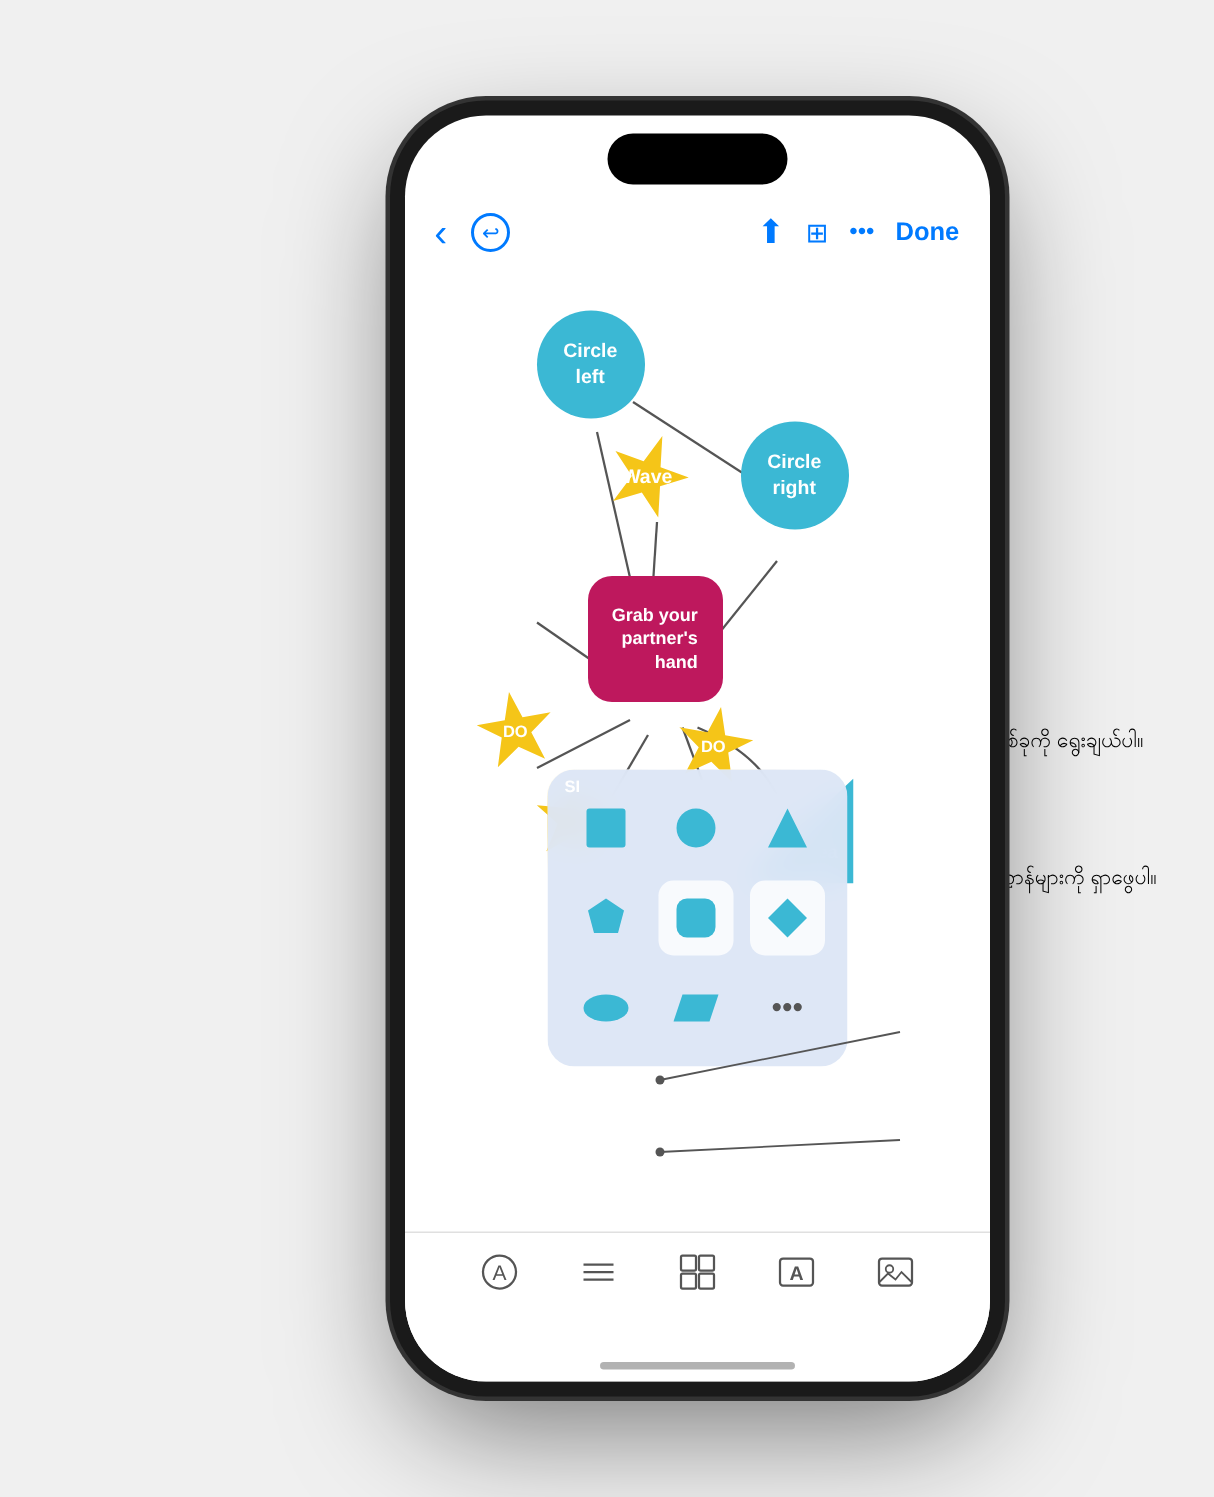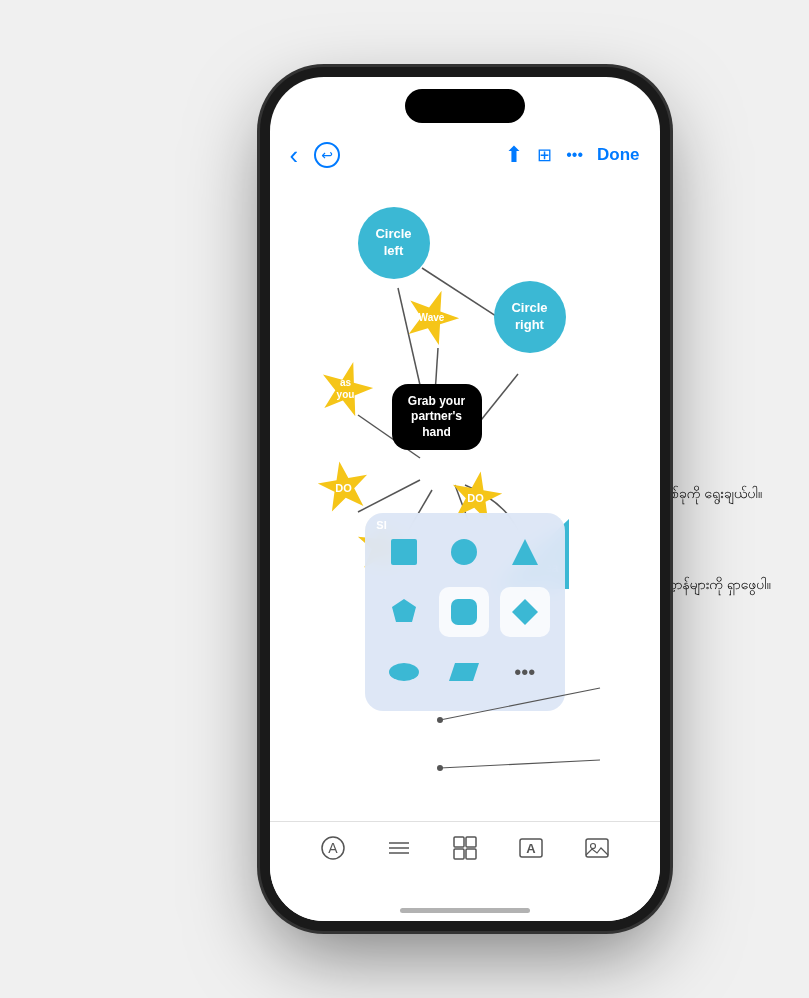--- a/index.html
+++ b/index.html
@@ -314,37 +314,31 @@
         <div style="position:absolute; left:88px; top:28px; width:72px; height:72px; border-radius:50%; background:#3BB8D4; display:flex; align-items:center; justify-content:center; text-align:center; font-size:13px; font-weight:600; color:#fff; line-height:1.3;">
           <span style="white-space:pre-line;">Circle
 left</span>
         </div>
 
         <div style="position:absolute; left:224px; top:102px; width:72px; height:72px; border-radius:50%; background:#3BB8D4; display:flex; align-items:center; justify-content:center; text-align:center; font-size:13px; font-weight:600; color:#fff; line-height:1.3;">
           <span style="white-space:pre-line;">Circle
 right</span>
         </div>
 
-        <div style="position:absolute; left:122px; top:205px; width:90px; height:66px; border-radius:16px; background:#000000; display:flex; align-items:center; justify-content:center; text-align:center; font-size:12px; font-weight:600; color:#fff; line-height:1.3;">
+        <div style="position:absolute; left:122px; top:205px; width:90px; height:84px; border-radius:16px; background:#be185d; display:flex; align-items:center; justify-content:center; text-align:right; font-size:12px; font-weight:600; color:#fff; line-height:1.3;">
           <span>Grab your<br>partner's<br>hand</span>
         </div>
 
         <div style="position:absolute; left:130px; top:108px; width:64px; height:60px; display:flex; align-items:center; justify-content:center;">
           <svg width="64" height="60" viewBox="0 0 64 60">
             <path d="M32 2 L38 22 L58 22 L42 34 L48 54 L32 42 L16 54 L22 34 L6 22 L26 22 Z" fill="#F5C518" transform="rotate(20, 32, 30)"></path>
           </svg>
-          <span style="position:absolute; font-size:10px; font-weight:700; color:#fff; z-index:1;">Wave</span>
-        </div>
-
-        <div style="position:absolute; left:44px; top:180px; width:64px; height:60px; display:flex; align-items:center; justify-content:center;">
-          <svg width="64" height="60" viewBox="0 0 64 60">
-            <path d="M32 2 L38 22 L58 22 L42 34 L48 54 L32 42 L16 54 L22 34 L6 22 L26 22 Z" fill="#F5C518" transform="rotate(15, 32, 30)"></path>
-          </svg>
-          <span style="position:absolute; font-size:10px; font-weight:700; color:#fff; z-index:1; text-align:center; line-height:1.2;">as<br>you</span>
-        </div>
+          <span style="position:absolute; font-size:13px; font-weight:700; color:#fff; z-index:1;">Wave</span>
+        </div>
+
 
         <div style="position:absolute; left:44px; top:280px; width:60px; height:58px; display:flex; align-items:center; justify-content:center;">
           <svg width="60" height="58" viewBox="0 0 60 58">
             <path d="M30 2 L36 20 L55 20 L40 31 L46 50 L30 39 L14 50 L20 31 L5 20 L24 20 Z" fill="#F5C518" transform="rotate(-10, 30, 29)"></path>
           </svg>
           <span style="position:absolute; font-size:11px; font-weight:700; color:#fff; z-index:1;">DO</span>
         </div>
 
         <div style="position:absolute; left:176px; top:290px; width:60px; height:58px; display:flex; align-items:center; justify-content:center;">
           <svg width="60" height="58" viewBox="0 0 60 58">

